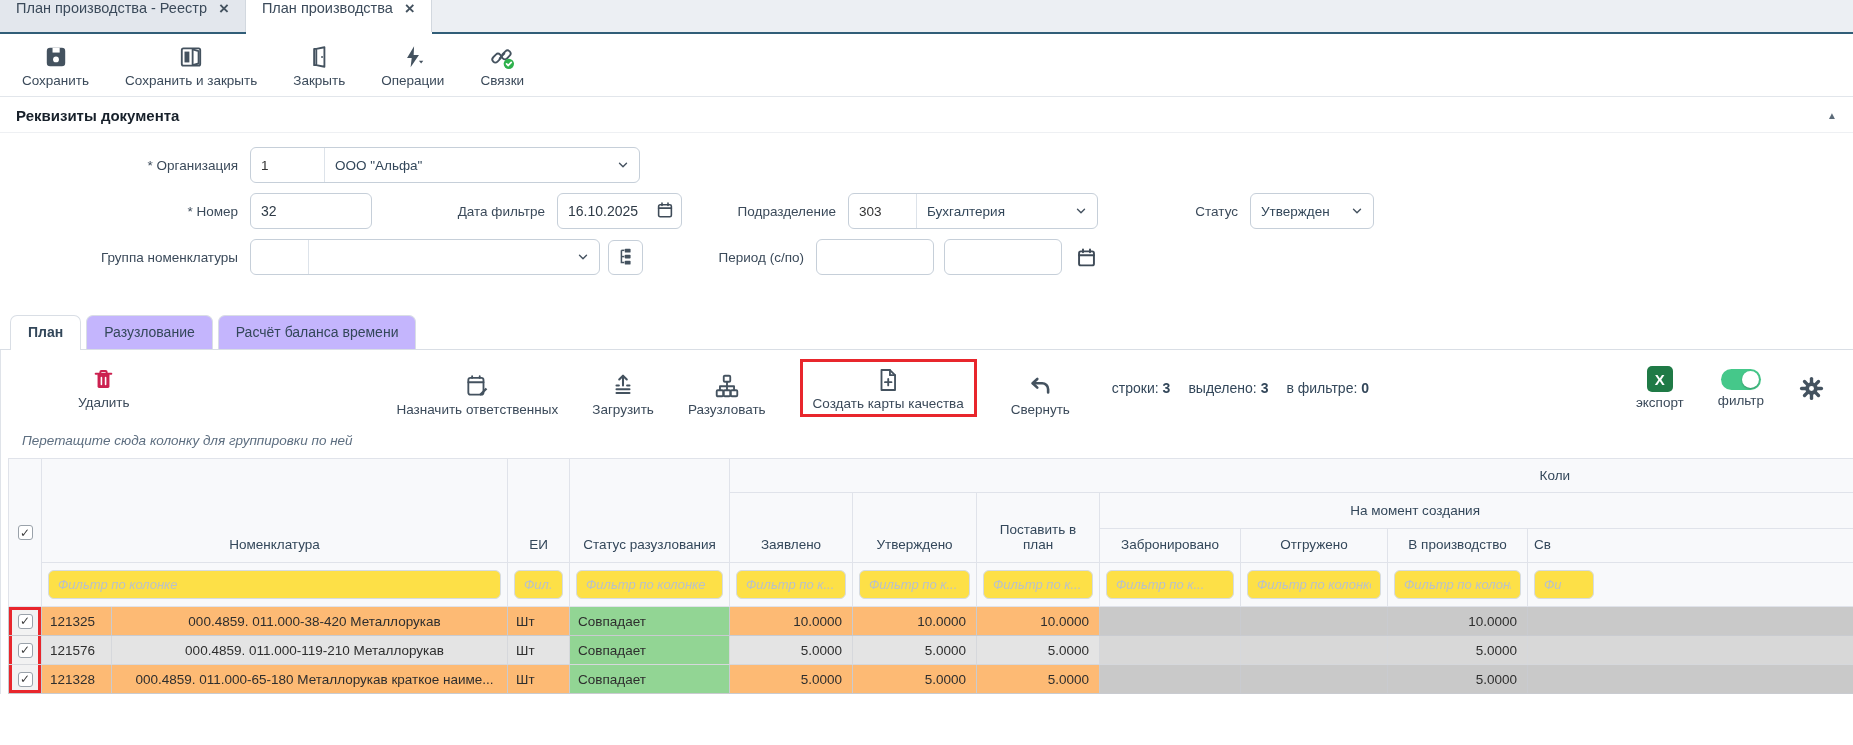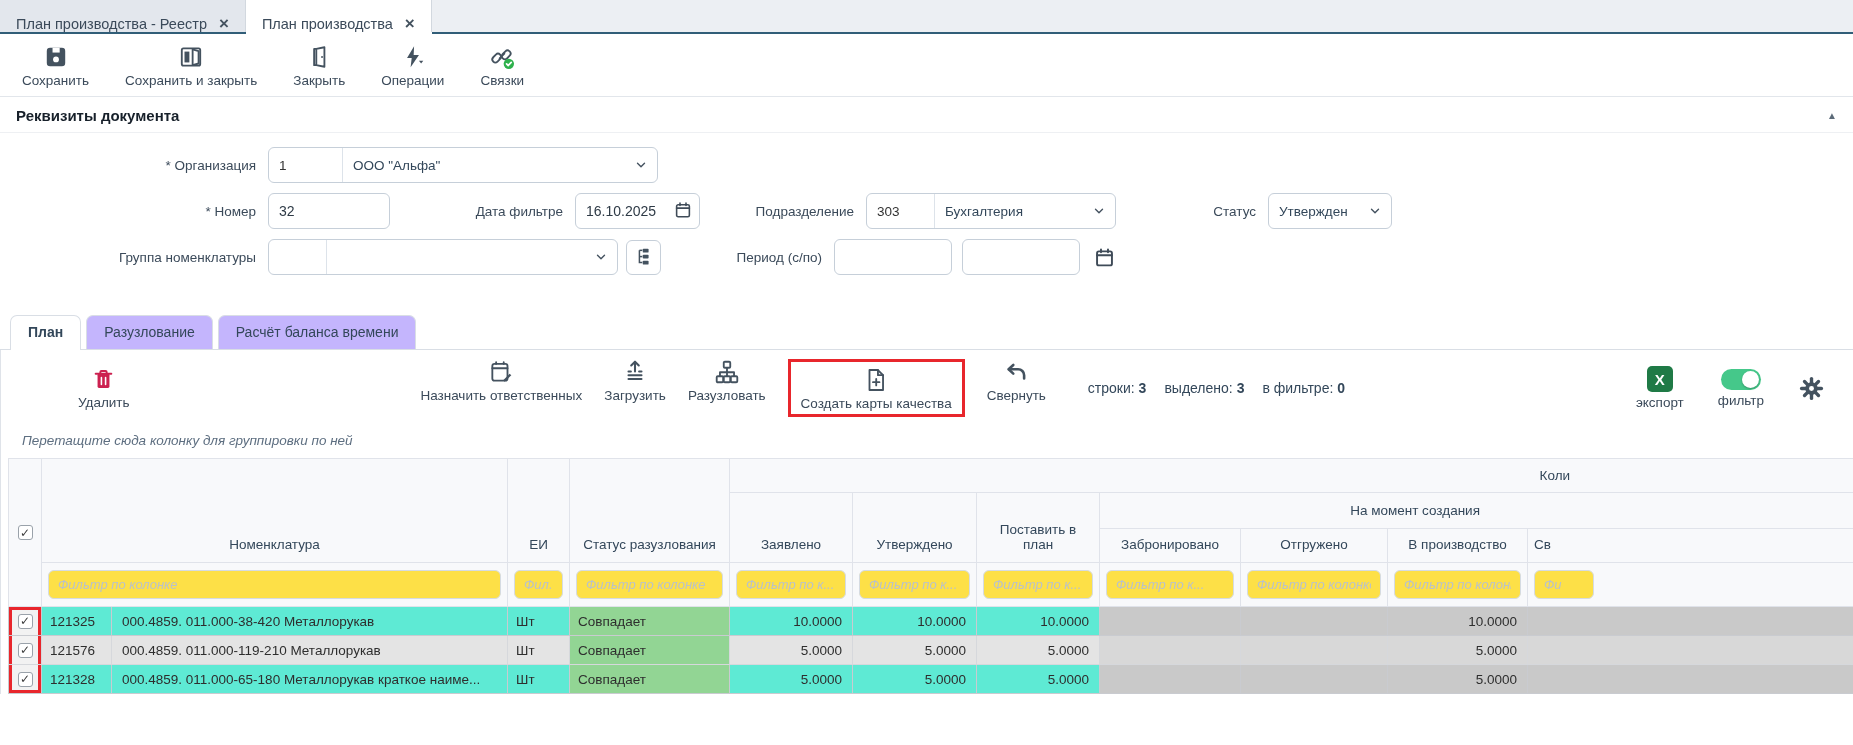--- a/index.html
+++ b/index.html
@@ -4,57 +4,57 @@
 <style>
   * { box-sizing: border-box; }
   html,body { margin:0; padding:0; }
   body {
     width:1853px; height:745px; overflow:hidden;
     font-family:"Liberation Sans","DejaVu Sans",sans-serif;
     background:#fff; color:#33475a; font-size:13.5px;
   }
   
   .wtabs { display:flex; background:#eceff3; border-bottom:2px solid #315e78; height:34px; }
-  .wtab { display:flex; align-items:flex-end; gap:12px; padding:0 16px; font-size:14.5px;
+  .wtab { display:flex; align-items:flex-start; gap:12px; padding:0 16px; font-size:14.5px;
           color:#3b4a5a; background:#e3e7ed; border-right:1px solid #d2d8df; cursor:pointer; }
   .wtab.active { background:#fff; box-shadow:0 2px 0 0 #ffffff; }
   .wtab .x { font-size:17px; font-weight:bold; color:#44525f; line-height:1; }
   
   .toolbar { display:flex; align-items:center; justify-content:space-between; padding:7px 28px 5px 22px; height:62px; background:#fff; }
   .tb-group { display:flex; gap:36px; }
   .tbtn { display:flex; flex-direction:column; align-items:center; gap:3px; font-size:13.5px; color:#3b4a5a; cursor:pointer; }
   .ic { display:block; }
   
   .req-header { display:flex; justify-content:space-between; align-items:center;
     padding:10px 16px 8px; border-top:1px solid #e2e6eb; border-bottom:1px solid #eef0f3;
     font-weight:bold; font-size:15px; color:#17202a; }
   .req-caret { font-size:10px; color:#5c6b79; cursor:pointer; }
   .form { padding:4px 0 34px; }
   .frow { display:flex; align-items:center; margin-top:10px; }
-  .flabel { width:250px; text-align:right; padding-right:12px; color:#3b4a5a; flex:0 0 auto;margin-left:18px; }
+  .flabel { width:250px; text-align:right; padding-right:12px; color:#3b4a5a; flex:0 0 auto; }
   .tinput { height:36px; border:1px solid #c6cfd9; border-radius:6px; padding:0 10px;
     font-size:14px; color:#2e3a46; font-family:inherit; background:#fff; }
   .combo { display:flex; align-items:center; border:1px solid #c6cfd9; border-radius:6px; height:36px; background:#fff; cursor:pointer; }
   .combo .code { padding:0 10px; border-right:1px solid #dde3ea; color:#333; display:flex; align-items:center; height:100%; flex:0 0 auto; }
   .combo .val { flex:1; padding:0 10px; white-space:nowrap; overflow:hidden; }
   .combo .chev { padding:0 9px 0 4px; display:flex; align-items:center; }
   .datefield { position:relative; display:flex; align-items:center; }
   .datefield .cal { position:absolute; right:8px; }
   .sq-btn { width:35px; height:35px; border:1px solid #c6cfd9; border-radius:6px;
     display:flex; align-items:center; justify-content:center; background:#fff; cursor:pointer; }
   
   .dtabs { display:flex; gap:5px; padding:6px 0 0 10px; border-bottom:1px solid #d9dee5; }
   .dtab { padding:8px 17px 9px; border:1px solid #d9dee5; border-bottom:none;
     border-radius:7px 7px 0 0; background:#c4b5fd; font-size:14px; color:#33475a; cursor:pointer; }
   .dtab.active { background:#fff; font-weight:bold; margin-bottom:-1px; padding-bottom:10px; }
   
   .panel { border-left:1px solid #dfe3e9; padding-left:7px; }
   .gtoolbar { display:flex; align-items:center; padding:8px 28px 6px 70px; height:74px; }
   .gbtn { display:flex; flex-direction:column; align-items:center; gap:3px; font-size:13.5px; color:#3b4a5a; cursor:pointer; white-space:nowrap; }
-  .cluster { display:flex; align-items:flex-start; gap:22px; margin-left:auto; }
+  .cluster { display:flex; align-items:flex-end; gap:34px; margin-left:auto; }
   .hl-red { border:3px solid #e8262c; padding:5px 10px 3px; display:flex; align-items:center; }
   .stats { display:flex; gap:18px; margin-left:42px; font-size:14px; color:#33475a; white-space:nowrap; }
   .rightset { display:flex; align-items:center; gap:34px; margin-left:auto; }
   .excel { width:26px; height:26px; border-radius:5px; background:#1f7a46; color:#fff;
     font-weight:bold; font-size:15px; display:flex; align-items:center; justify-content:center; }
   .toggle { width:40px; height:21px; border-radius:11px; background:#45c88a; position:relative; }
   .toggle .knob { position:absolute; right:2px; top:2px; width:17px; height:17px; border-radius:50%; background:#fff; box-shadow:0 1px 2px rgba(0,0,0,.25); }
   .hint { padding:9px 14px 10px; font-style:italic; color:#5d6e80; font-size:13.5px; }
   
   .tbl-wrap { overflow:hidden; width:100%; }
@@ -65,33 +65,33 @@
   .h-kol { text-align:right !important; padding-right:300px !important; vertical-align:middle; height:34px; }
   .h-creation { text-align:center; padding-right:140px !important; height:36px; }
   .h-cols th { height:34px; }
   .h-left { text-align:left !important; padding-left:6px !important; }
   .h-filter td { background:#f8f9fb; height:44px; }
   .finput { width:calc(100% - 12px); margin:0 6px; height:29px; border:1px solid #d5dbe2;
     border-radius:6px; padding:0 9px; font-style:italic; font-size:13px; color:#6a7683;
     font-family:inherit; background:#fde047; }
   .finput::placeholder { color:#b9c1ca; font-style:italic; }
   .tbl td.cell { height:29px; font-size:13.5px; color:#2e2e2e; }
-  .r-odd td.cell { background:#5eead4; border-color:#c9cbd0; }
+  .r-odd td.cell { background:#fdba74; border-color:#c9cbd0; }
   .r-even td.cell { background:#e4e4e4; border-color:#d6d8dc; }
   .r-odd td.ro { background:#c9c9c9; }
   .r-even td.ro { background:#d8d8d8; }
   td.cb-cell { background:#f2f2f2 !important; text-align:center; vertical-align:middle; }
   td.rb-top { box-shadow:inset 3px 0 0 #e8262c, inset -3px 0 0 #e8262c, inset 0 3px 0 #e8262c; }
   td.rb-mid { box-shadow:inset 3px 0 0 #e8262c, inset -3px 0 0 #e8262c; }
   td.rb-bot { box-shadow:inset 3px 0 0 #e8262c, inset -3px 0 0 #e8262c, inset 0 -3px 0 #e8262c; }
   td.status-cell { background:#92d594 !important; color:#6e8e72; padding-left:8px; border-color:#b9ddb9; }
   td.num { text-align:right; padding-right:10px; }
   td.dim { color:#9ba1a8; }
   td.code-cell { padding-left:8px; color:#3a3a3a; }
-  td.name-cell { padding-left:10px; white-space:nowrap; overflow:hidden; }
+  td.name-cell { padding-left:10px; white-space:nowrap; overflow:hidden;text-align:center; }
   td.ei-cell { padding-left:8px; color:#8a9097; }
   .cbx { width:15px; height:15px; border:1px solid #9aa2aa; border-radius:3px; background:#fff;
     display:inline-flex; align-items:center; justify-content:center; cursor:pointer; }
   .cbx .ck { font-size:12px; font-weight:bold; color:#3d3d3d; line-height:1; }
   b { font-weight:bold; }
 </style>
 </head>
 <body>
 
 <div>

